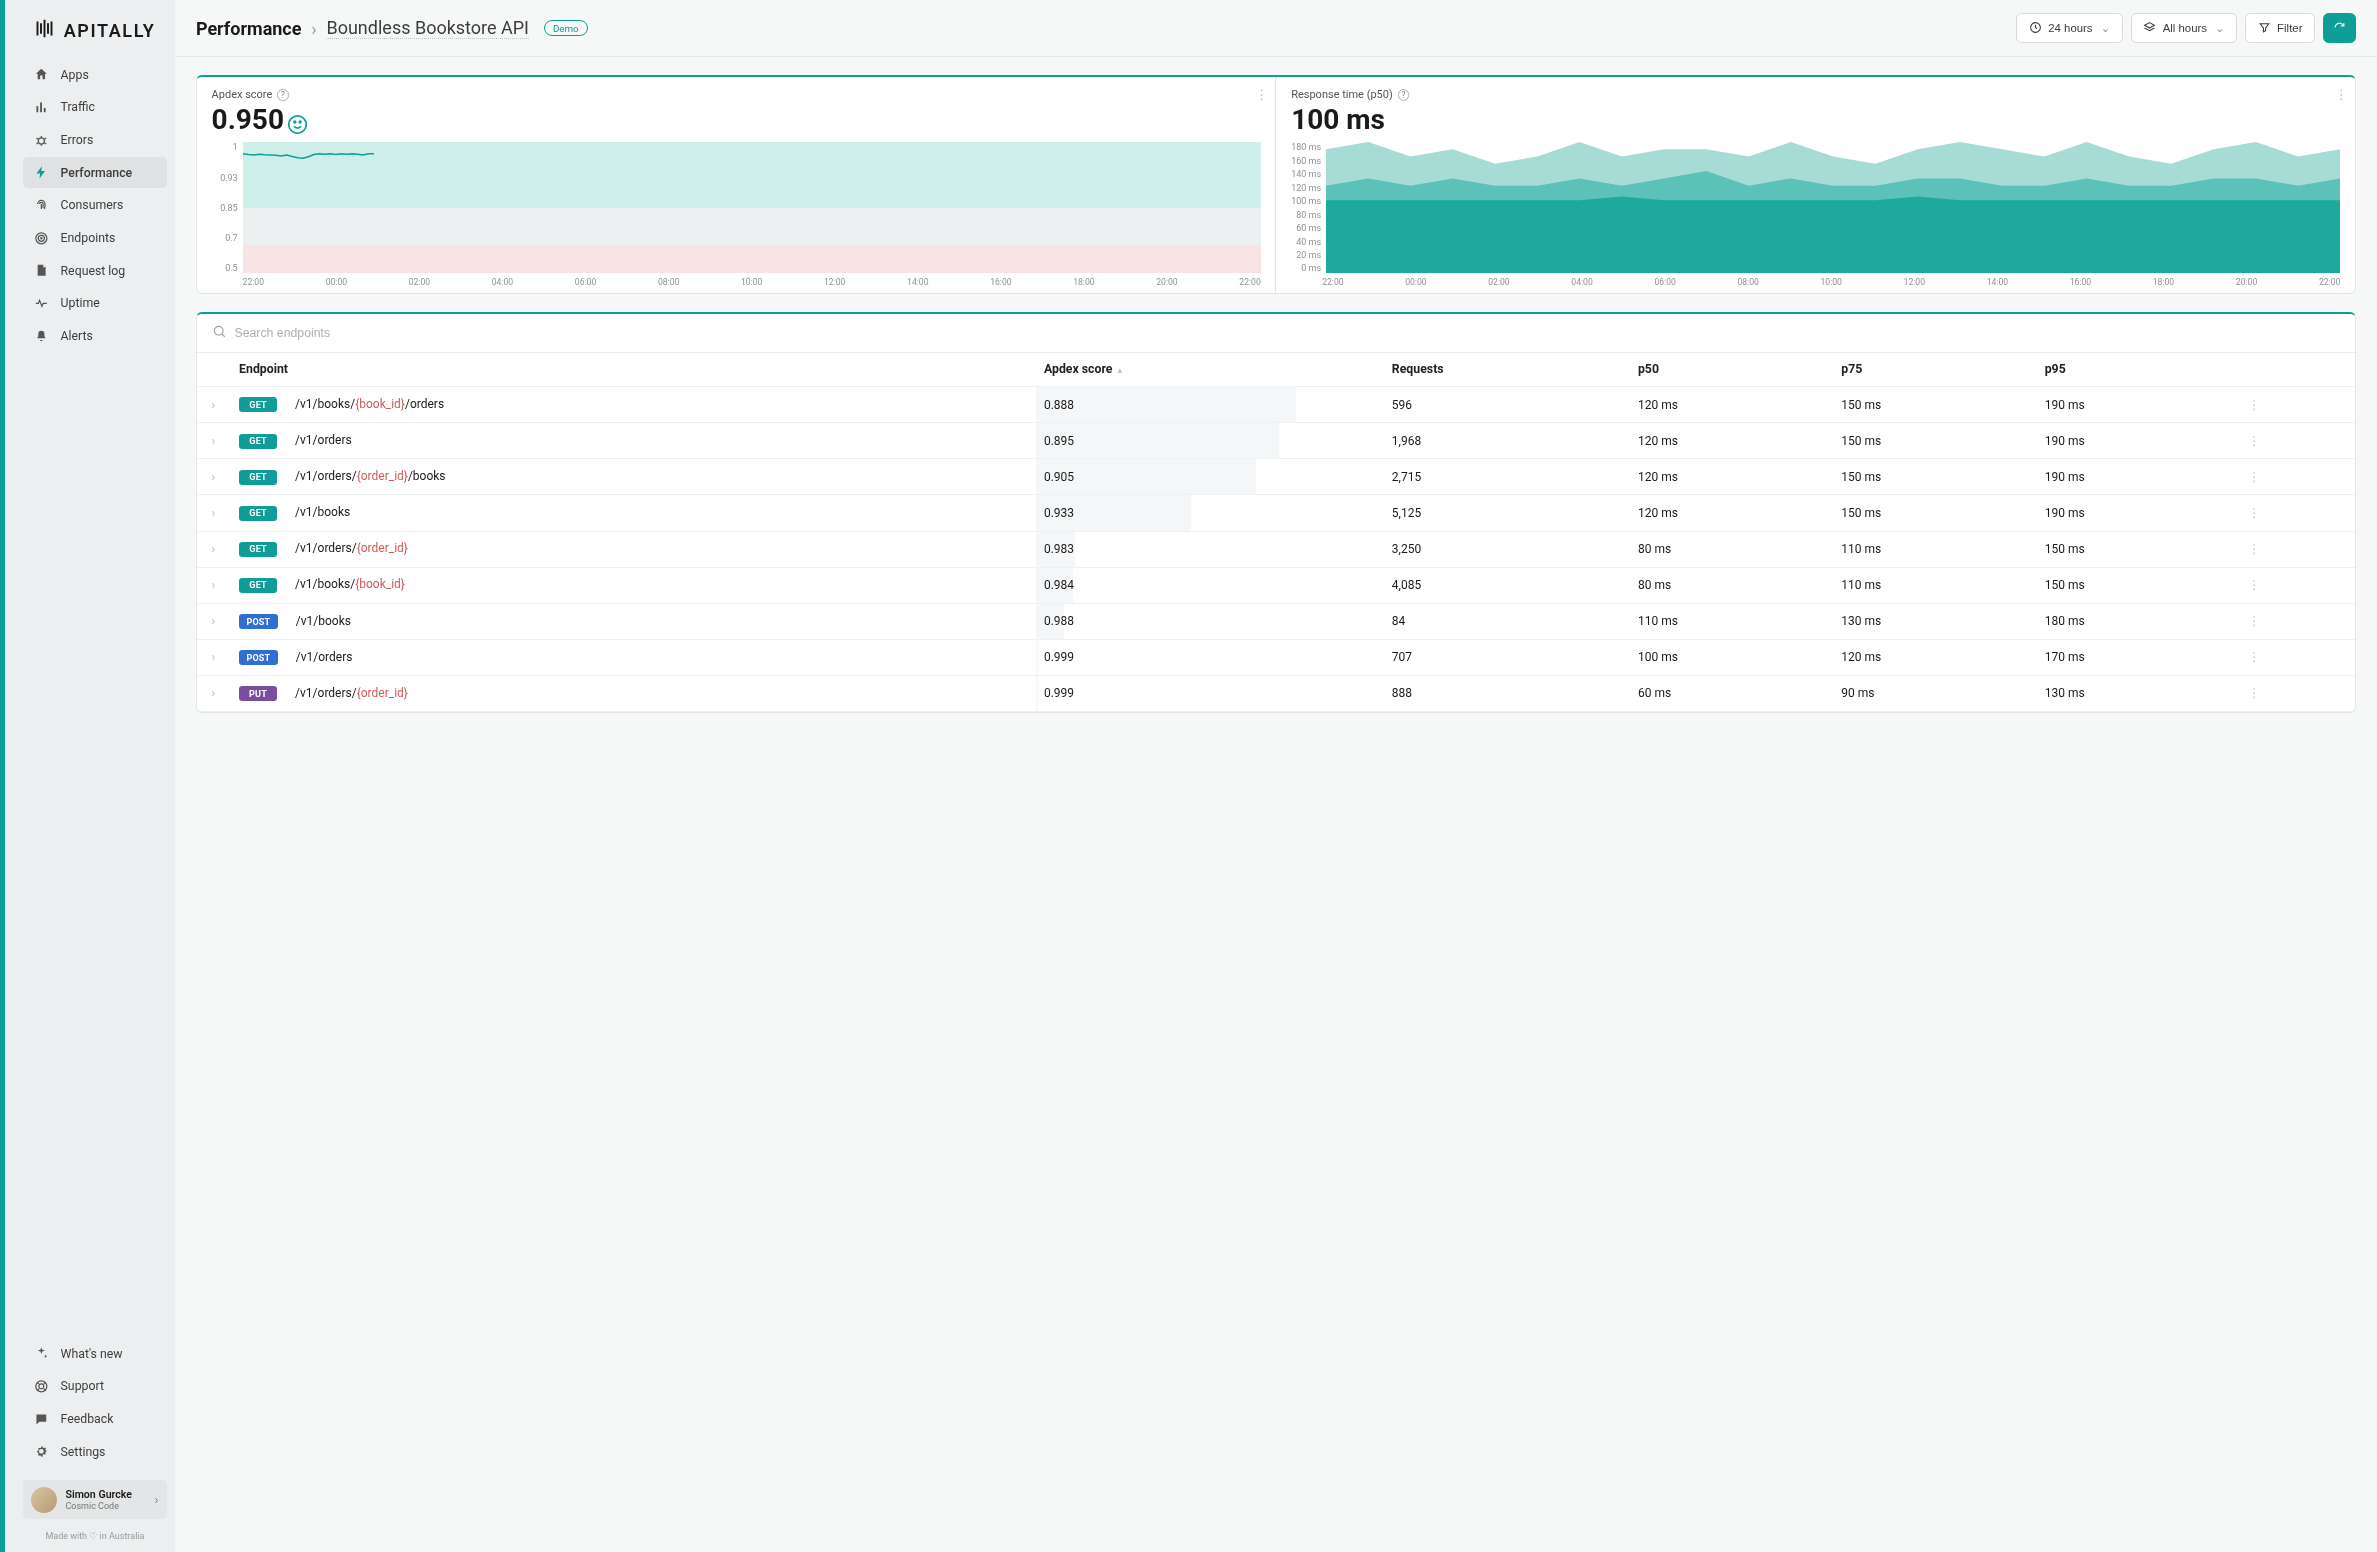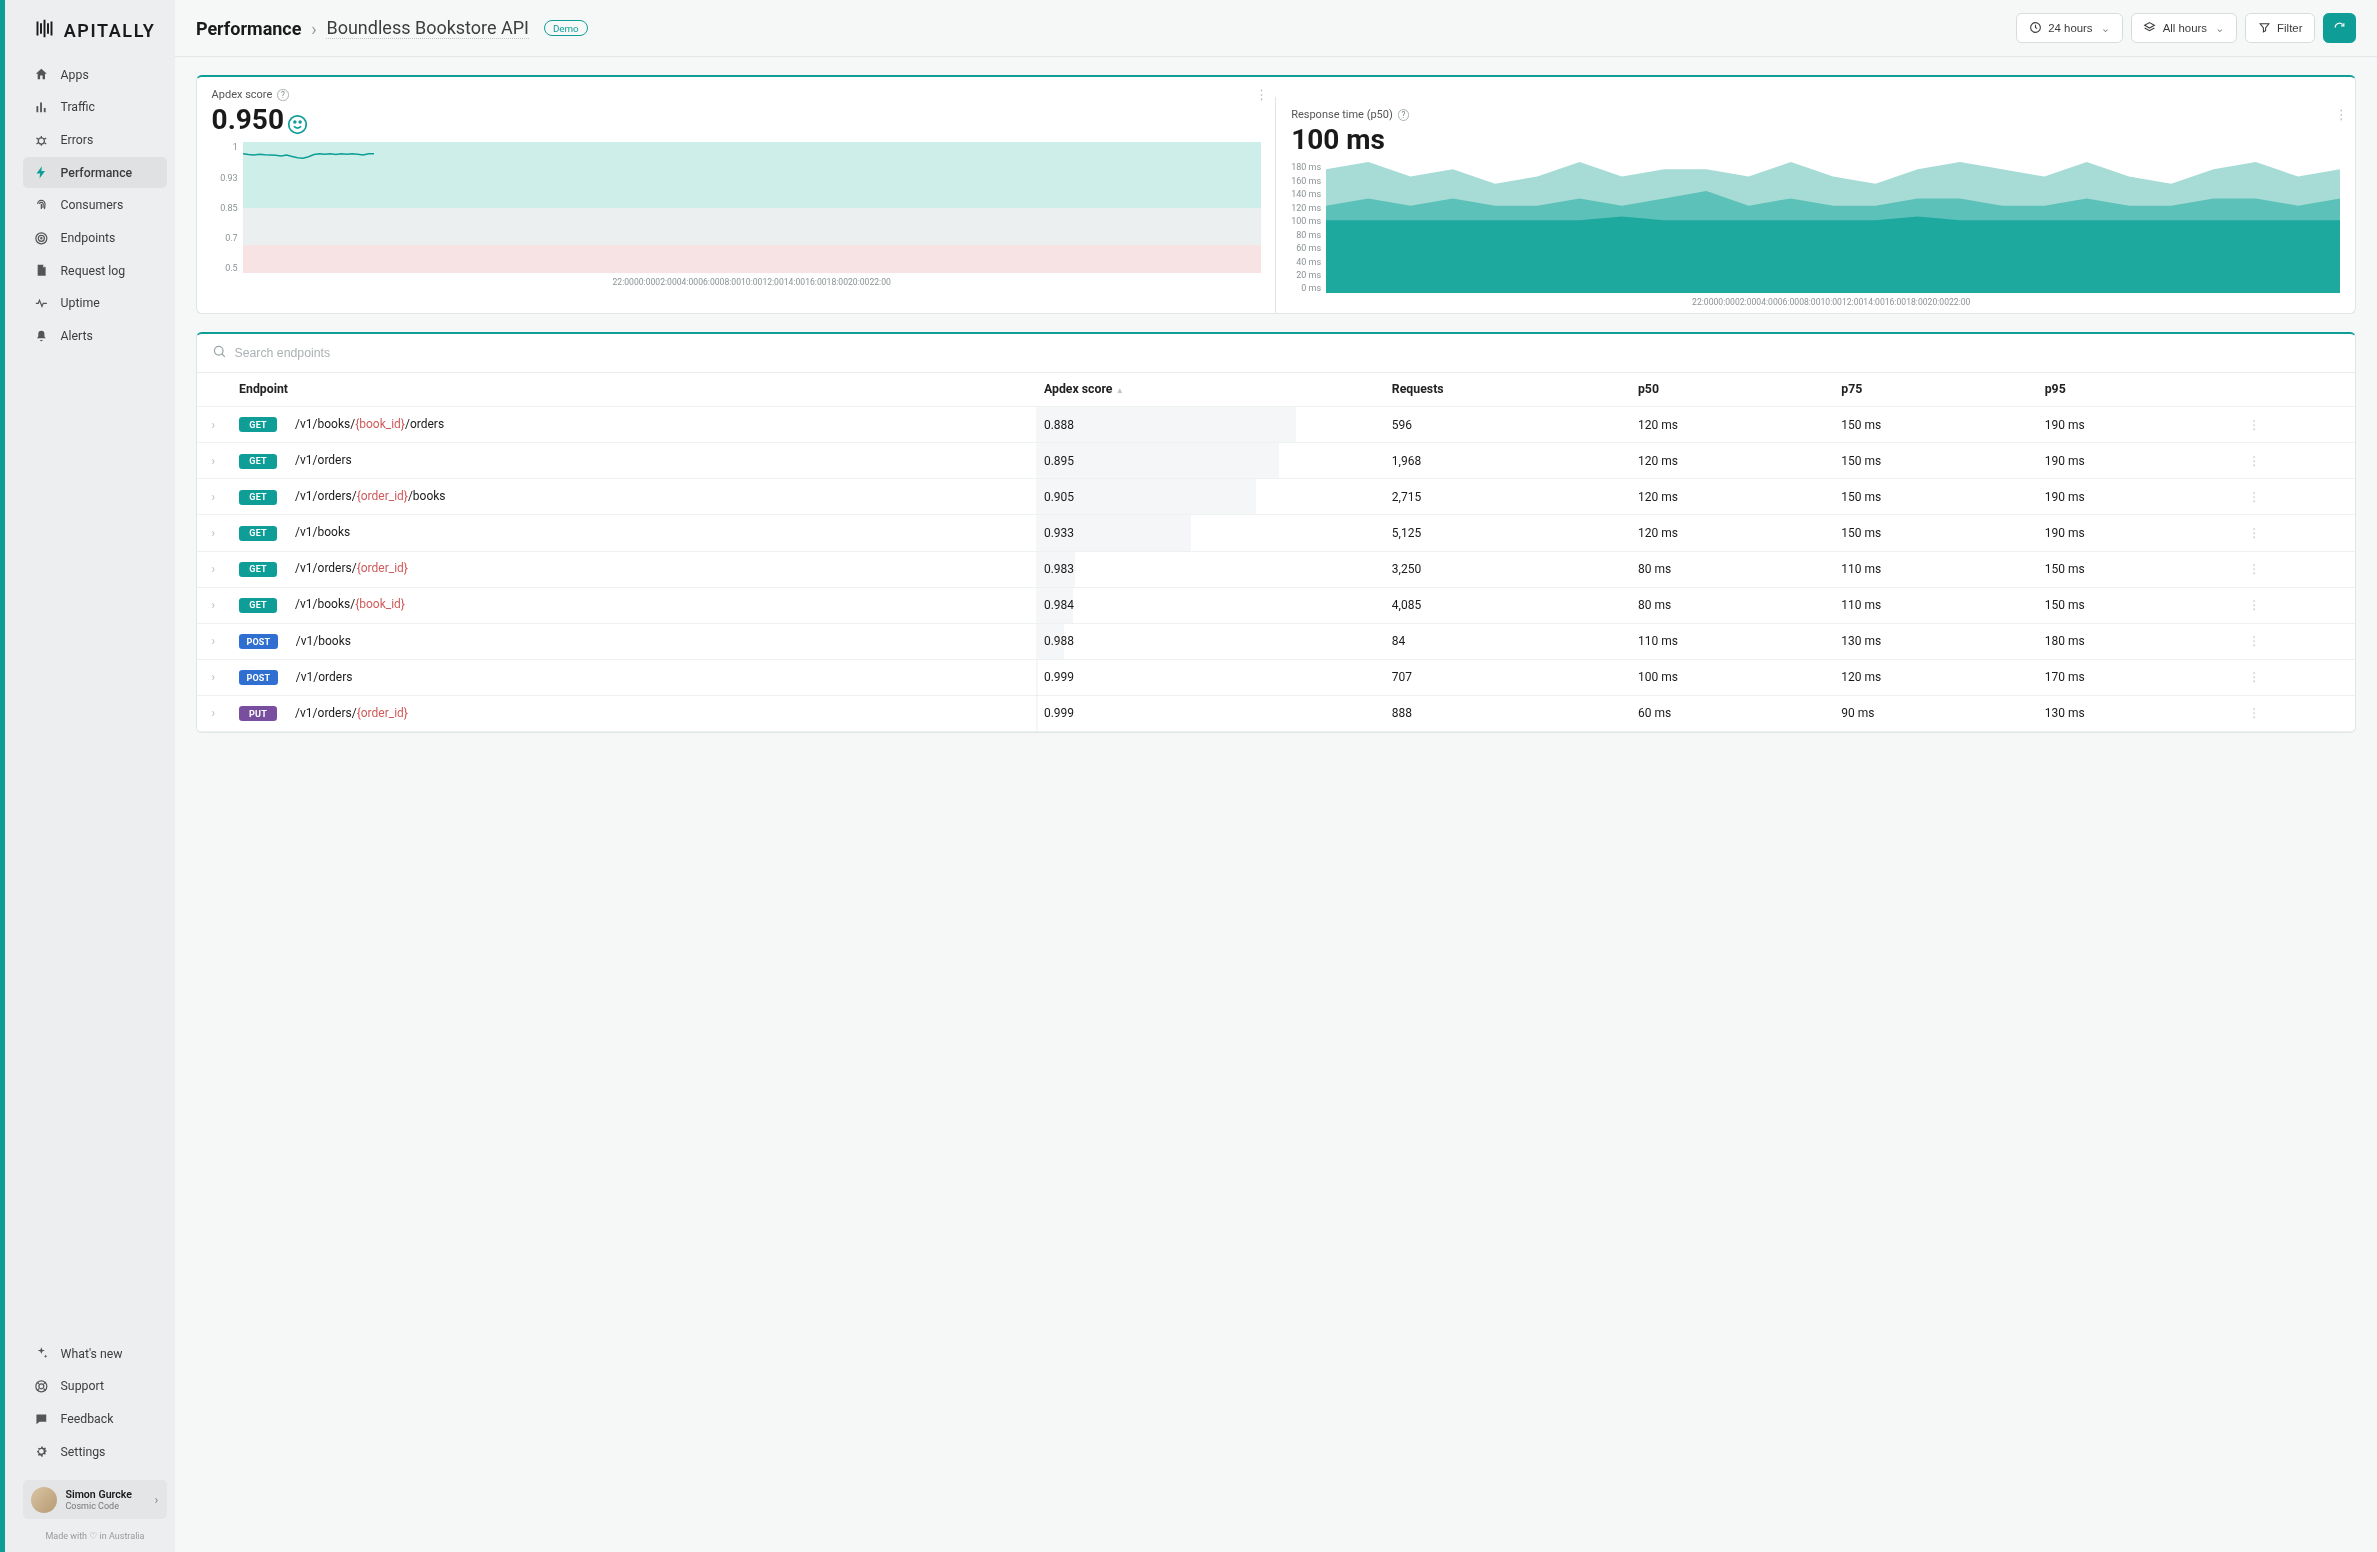--- a/index.html
+++ b/index.html
@@ -41,31 +41,31 @@
 .top-actions { margin-left: auto; display: flex; gap: 8.2px; }
 .btn { display: flex; align-items: center; gap: 6.5px; padding: 6.5px 11.4px; border: 0.8px solid #d6dbdd; background: #fff; border-radius: 5.7px; font-size: 11.4px; cursor: pointer; color: #3b3b3b; }
 .btn.primary { background: #0f9e97; color: #fff; border-color: #0f9e97; padding: 6.5px 9px; }
 .btn svg, .btn .ico { width: 13px; height: 13px; }
 .btn .chev { margin-left: 1.6px; color: #888; }
 
 .content { flex: 1; overflow: auto; padding: 18px 21px; }
 
 .cards { display: flex; gap: 0; border: 0.8px solid #e0e5e6; border-top: 2.5px solid #0f9e97; border-radius: 5.7px; background: #fff; overflow: hidden; }
 .card { flex: 1; padding: 11.4px 14.7px 6.5px; position: relative; }
-.card + .card { border-left: 0.8px solid #e0e5e6; margin-top: 20px; }
+.card + .card { border-left: 0.8px solid #e0e5e6; }
 .card-title { font-size: 11px; color: #555; display: flex; align-items: center; gap: 4.9px; }
 .card-title .q { width: 11.4px; height: 11.4px; border: 0.8px solid #a9b1b3; border-radius: 50%; display: inline-flex; align-items: center; justify-content: center; font-size: 8.2px; color: #7d8688; }
 .card-menu { position: absolute; top: 9.8px; right: 8.2px; color: #b4bcbe; cursor: pointer; font-size: 13px; letter-spacing: -0.8px; }
 .card-value { font-size: 28px; font-weight: 700; margin-top: 1.6px; display: flex; align-items: center; gap: 3px; }
 .smiley { width: 21px; height: 21px; color: #0f9e97; }
 
 .chart-wrap { display: flex; margin-top: 6.5px; }
 .y-axis { display: flex; flex-direction: column; justify-content: space-between; height: 131px; padding-right: 4.9px; font-size: 9px; color: #8b9395; text-align: right; min-width: 31px;}
 .chart { position: relative; height: 131px; flex: 1; }
-.x-axis { display: flex; justify-content: center; font-size: 8.6px; color: #8b9395; padding: 3.3px 0 0 31px; }
+.x-axis { display: flex; justify-content: space-between; font-size: 8.6px; color: #8b9395; padding: 3.3px 0 0 31px; }
 
 .apdex-bands { position: relative; height: 131px; overflow: hidden; }
 .band { position: absolute; left: 0; right: 0; }
 .band.green { top: 0; height: 50%; background: #cdeee9; }
 .band.grey { top: 50%; height: 28%; background: #eceff0; }
 .band.red { top: 78%; height: 22%; background: #f7e3e3; }
 .apdex-line { position: absolute; top: 0; left: 0; right: 0; height: 100%; }
 
 .resp-chart { position: relative; height: 131px; overflow: hidden; background: #fff; }
 .resp-chart svg { width: 100%; height: 100%; }

